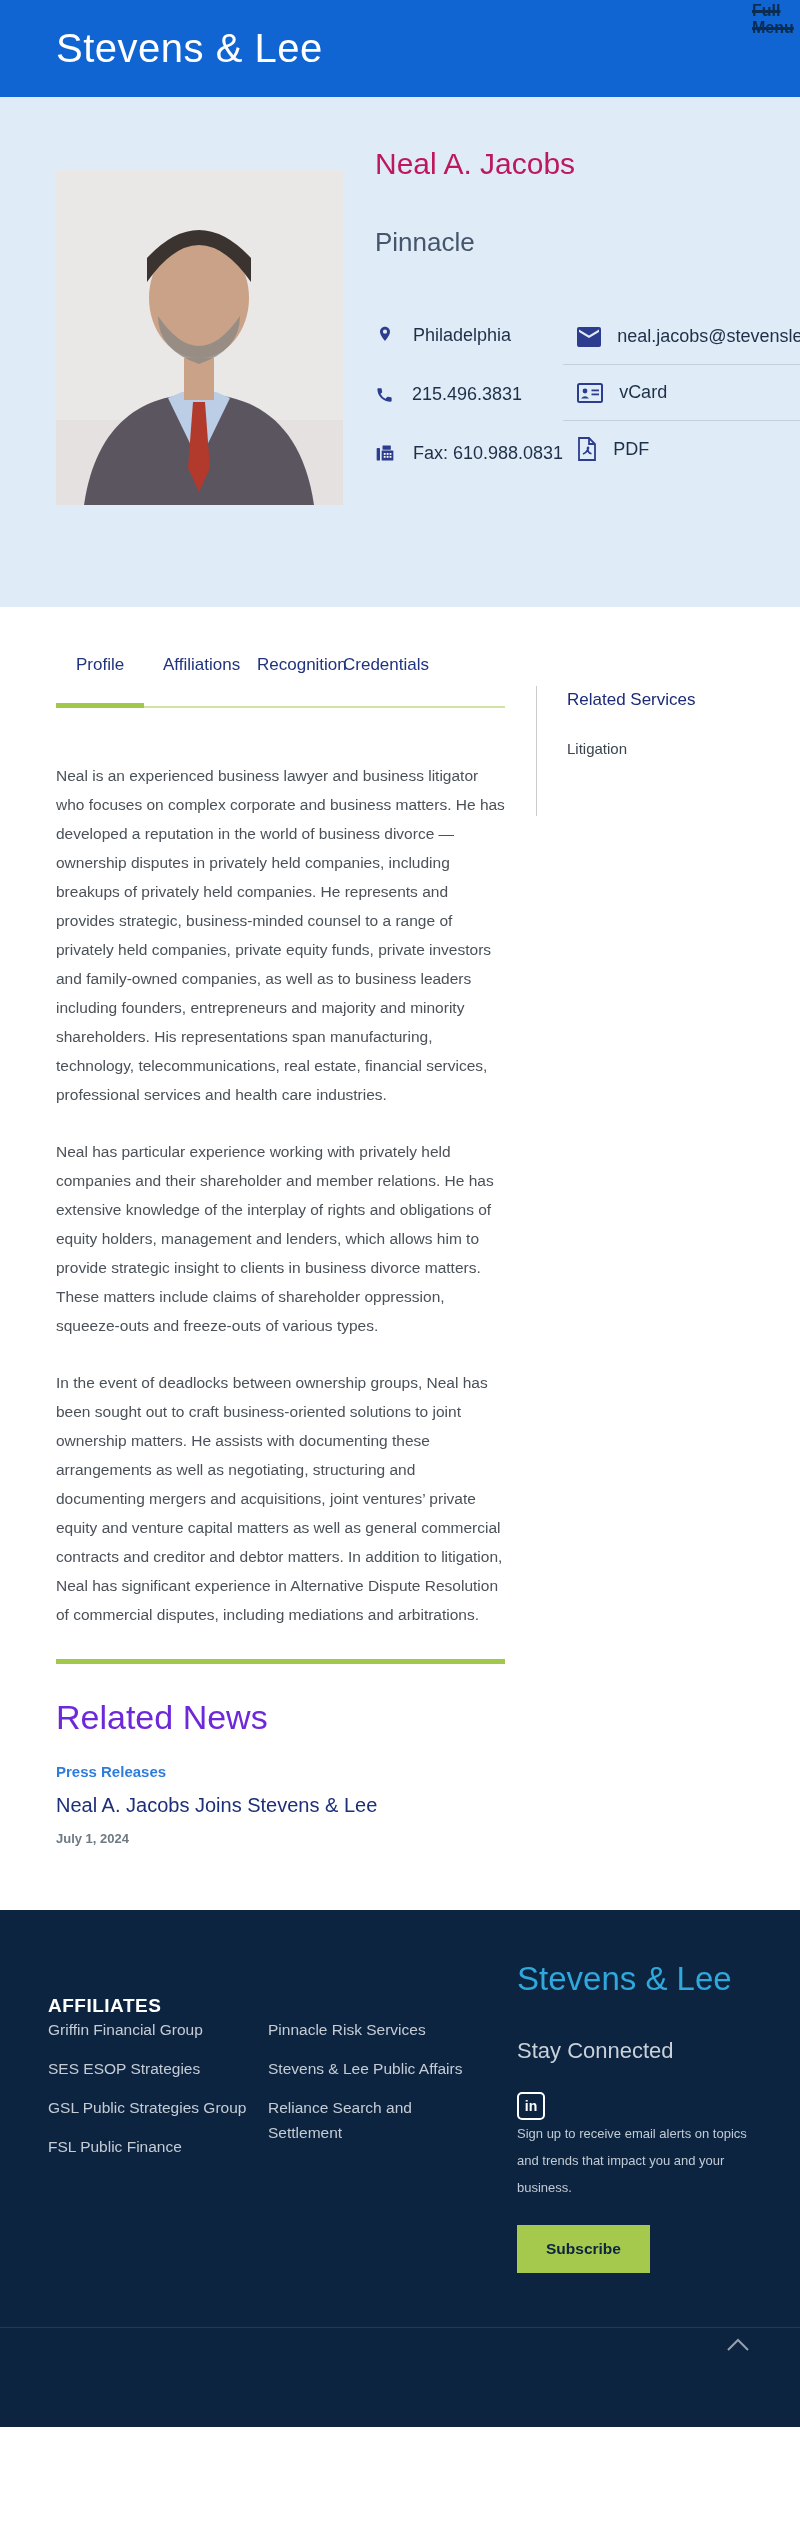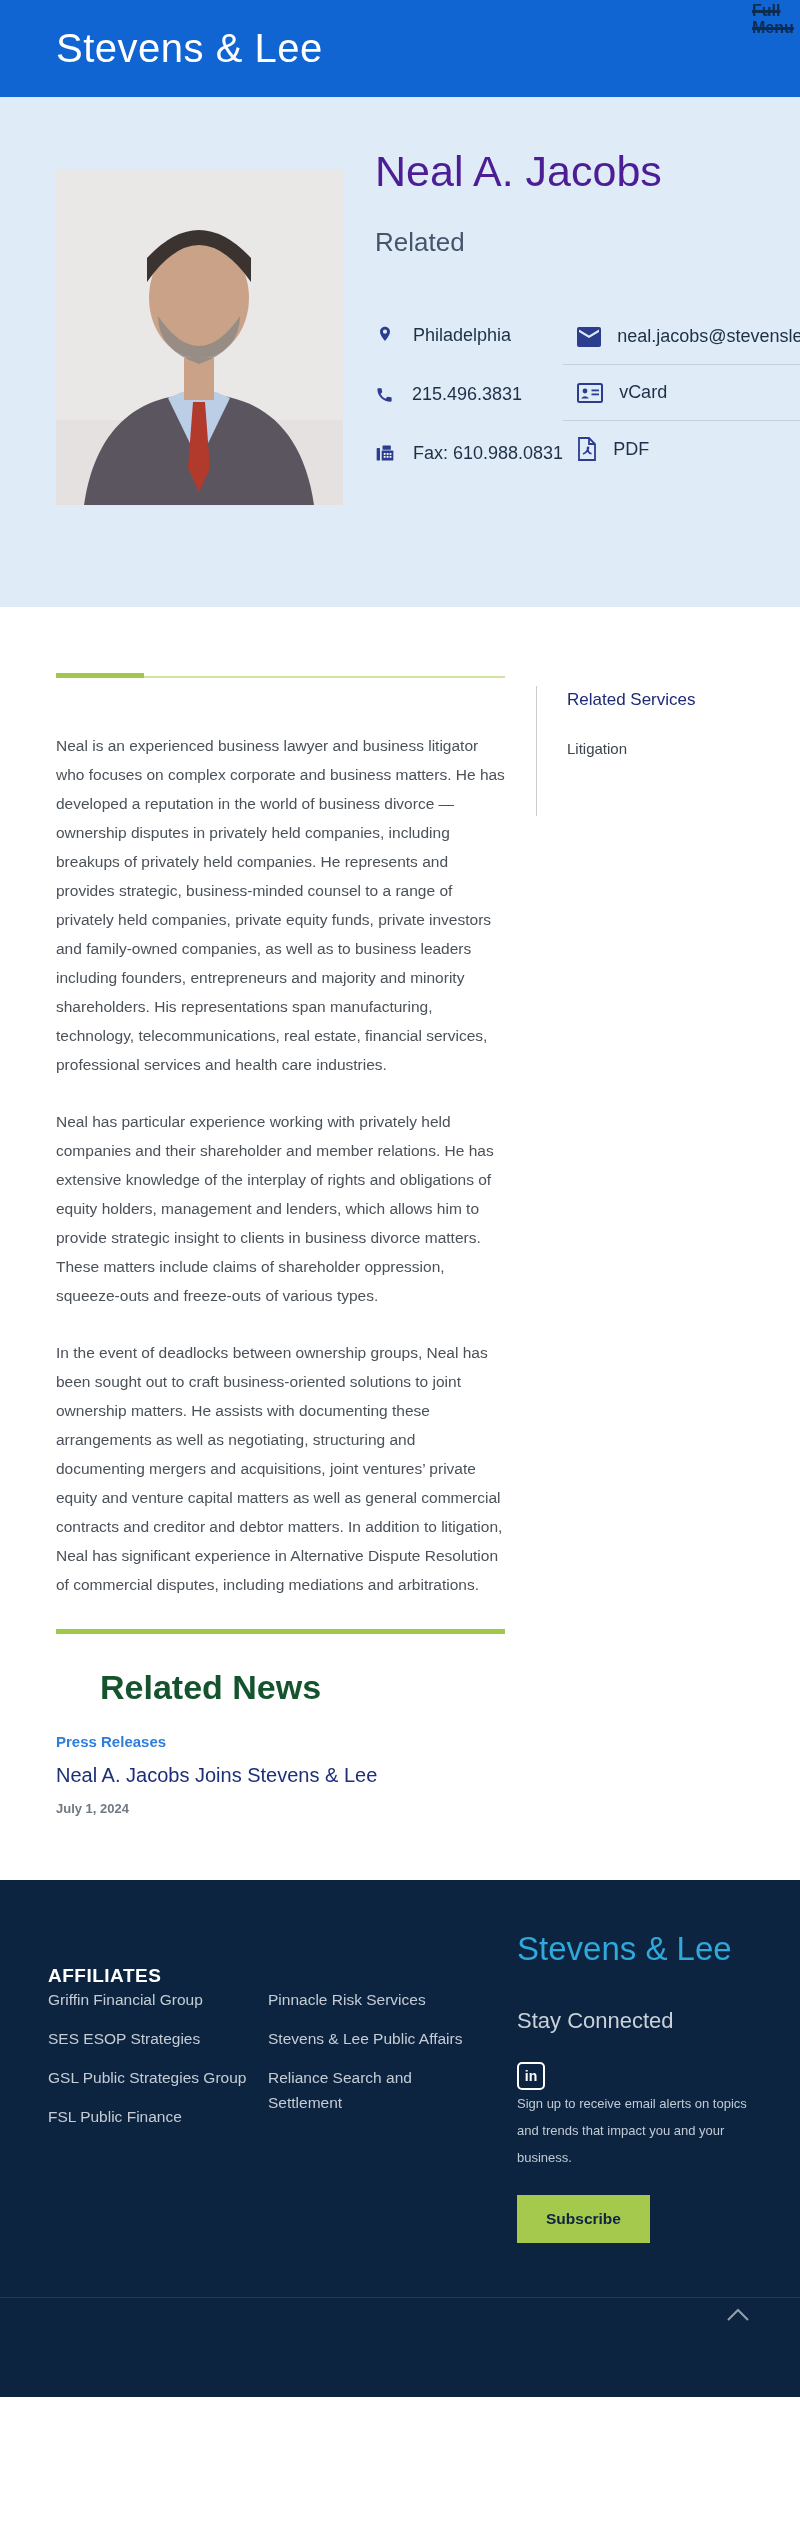--- a/index.html
+++ b/index.html
@@ -13,21 +13,21 @@
   }
   
   .site-header { height:97px; background:#1165d3; display:flex; align-items:center; padding-left:56px; position:relative; }
   .logo { color:#ffffff; font-size:40px; font-weight:500; letter-spacing:.5px; cursor:pointer; }
   .full-menu { position:absolute; top:2px; right:-16px; width:64px; cursor:pointer; }
   .menu-word { display:block; color:#0c2d52; font-weight:700; font-size:16px; line-height:17px;
                text-decoration:line-through; text-decoration-thickness:2.5px; white-space:nowrap; }
   
   .hero { height:510px; background:#dfebf6; position:relative; }
   .photo { position:absolute; left:56px; top:73px; width:287px; height:335px; }
-  .hero-name { position:absolute; left:375px; top:50px; font-size:43px; font-weight:400; color:#4c1d95; }
+  .hero-name { position:absolute; left:375px; top:50px; font-size:30px; font-weight:400; color:#be185d; }
   .hero-title { position:absolute; left:375px; top:130px; font-size:26px; font-weight:400; color:#45566c; }
   .hero-contacts { position:absolute; left:375px; top:212px; right:0; display:flex; }
   .cleft { width:202px; padding-top:12px; }
   .cleft .crow { display:flex; align-items:center; gap:18px; margin-bottom:31px; height:28px; }
   .crow .clabel { font-size:18px; color:#1d3048; white-space:nowrap; }
   .cdivider-v { width:1px; background:#c2d1dd; }
   .cright { flex:1; }
   .cright .crow { display:flex; align-items:center; gap:16px; padding:14px 0 14px 14px; height:56px; border-bottom:1px solid #c2d1dd; overflow:hidden; white-space:nowrap; cursor:pointer; }
   .cright .crow:last-child { border-bottom:none; }
   .cicon { flex:0 0 auto; }
@@ -40,21 +40,21 @@
   .tab-underline { position:relative; height:6px; margin-top:18px; }
   .tab-underline .thick { position:absolute; left:0; top:0; width:88px; height:5px; background:#a2c84b; }
   .tab-underline .thin  { position:absolute; left:88px; right:0; top:3px; height:2px; background:#cfe3a4; }
   .paras { margin-top:52px; }
   .paras p { font-size:15.5px; line-height:29px; color:#4a5158; margin-bottom:28px; }
   .side-col { margin-left:31px; margin-top:79px; border-left:1px solid #cccccc; padding-left:30px; height:130px; width:215px; }
   .side-heading { font-size:17px; font-weight:400; color:#1c2a77; padding-top:4px; }
   .side-item { margin-top:30px; font-size:15px; color:#3a4450; cursor:pointer; }
   
   .green-hr { width:449px; height:5px; background:#a2c84b; border:none; margin-top:30px; }
-  .news-heading { margin-top:34px; font-size:34px; font-weight:700; color:#14532d;margin-left:44px; }
+  .news-heading { margin-top:34px; font-size:34px; font-weight:400; color:#6d28d9; }
   .news-category { margin-top:26px; font-size:15px; font-weight:600; color:#2e7ddd; cursor:pointer; }
   .news-title { margin-top:14px; font-size:20px; font-weight:400; color:#1d2f79; cursor:pointer; }
   .news-date { margin-top:14px; font-size:13px; font-weight:700; color:#6f7984; padding-bottom:64px; }
   
   .site-footer { background:#0c2440; min-height:517px; position:relative; padding-left:48px; }
   .footer-flex { display:flex; }
   .f-left { width:469px; padding-top:85px; }
   .f-heading { color:#ffffff; font-size:19px; font-weight:700; letter-spacing:.5px; }
   .f-cols { display:flex; }
   .f-col1 { width:220px; } .f-col2 { width:200px; }
@@ -88,21 +88,21 @@
     <path d="M28 335 C40 252 88 224 143 224 C198 224 246 252 258 335 Z" fill="#5b5560"></path>
     <path d="M112 228 L143 292 L174 228 L160 222 L126 222 Z" fill="#bccde6"></path>
     <path d="M137 232 L149 232 L154 298 L143 322 L132 298 Z" fill="#b23a2c"></path>
     <rect x="128" y="188" width="30" height="42" fill="#c9a287"></rect>
     <ellipse cx="143" cy="128" rx="50" ry="60" fill="#c9a287"></ellipse>
     <path d="M91 112 Q143 38 195 112 L195 88 Q143 32 91 88 Z" fill="#3b332f"></path>
     <path d="M96 96 Q143 52 190 96 Q168 70 143 70 Q118 70 96 96 Z" fill="#3b332f"></path>
     <path d="M102 146 Q143 206 184 146 Q184 180 143 194 Q102 180 102 146 Z" fill="#8f8a84" opacity="0.85"></path>
   </svg>
   <h1 class="hero-name">Neal A. Jacobs</h1>
-  <div class="hero-title">Related</div>
+  <div class="hero-title">Pinnacle</div>
 
   <div class="hero-contacts">
     <div class="cleft">
       <div class="crow">
         <svg class="cicon" width="20" height="20" viewBox="0 0 24 24">
           <path fill="#2c3d8f" d="M12 2C8.7 2 6 4.7 6 8c0 4.4 6 11 6 11s6-6.6 6-11c0-3.3-2.7-6-6-6zm0 8.5A2.5 2.5 0 1 1 12 5.5a2.5 2.5 0 0 1 0 5z"></path>
         </svg>
         <span class="clabel">Philadelphia</span>
       </div>
       <div class="crow">
@@ -154,20 +154,26 @@
         </svg>
         <span class="clabel">PDF</span>
       </div>
     </div>
   </div>
 </section>
 
 <div class="content">
   <div class="main-col">
 
+    <div class="tab-row">
+      <span class="tab tab-0">Profile</span>
+      <span class="tab tab-1">Affiliations</span>
+      <span class="tab tab-2">Recognition</span>
+      <span class="tab tab-3">Credentials</span>
+    </div>
     <div class="tab-underline">
       <div class="thick"></div>
       <div class="thin"></div>
     </div>
 
     <div class="paras">
       <p>Neal is an experienced business lawyer and business litigator who focuses on complex corporate and business matters. He has developed a reputation in the world of business divorce — ownership disputes in privately held companies, including breakups of privately held companies. He represents and provides strategic, business-minded counsel to a range of privately held companies, private equity funds, private investors and family-owned companies, as well as to business leaders including founders, entrepreneurs and majority and minority shareholders. His representations span manufacturing, technology, telecommunications, real estate, financial services, professional services and health care industries.</p>
       <p>Neal has particular experience working with privately held companies and their shareholder and member relations. He has extensive knowledge of the interplay of rights and obligations of equity holders, management and lenders, which allows him to provide strategic insight to clients in business divorce matters. These matters include claims of shareholder oppression, squeeze-outs and freeze-outs of various types.</p>
       <p>In the event of deadlocks between ownership groups, Neal has been sought out to craft business-oriented solutions to joint ownership matters. He assists with documenting these arrangements as well as negotiating, structuring and documenting mergers and acquisitions, joint ventures’ private equity and venture capital matters as well as general commercial contracts and creditor and debtor matters. In addition to litigation, Neal has significant experience in Alternative Dispute Resolution of commercial disputes, including mediations and arbitrations.</p>
     </div>

